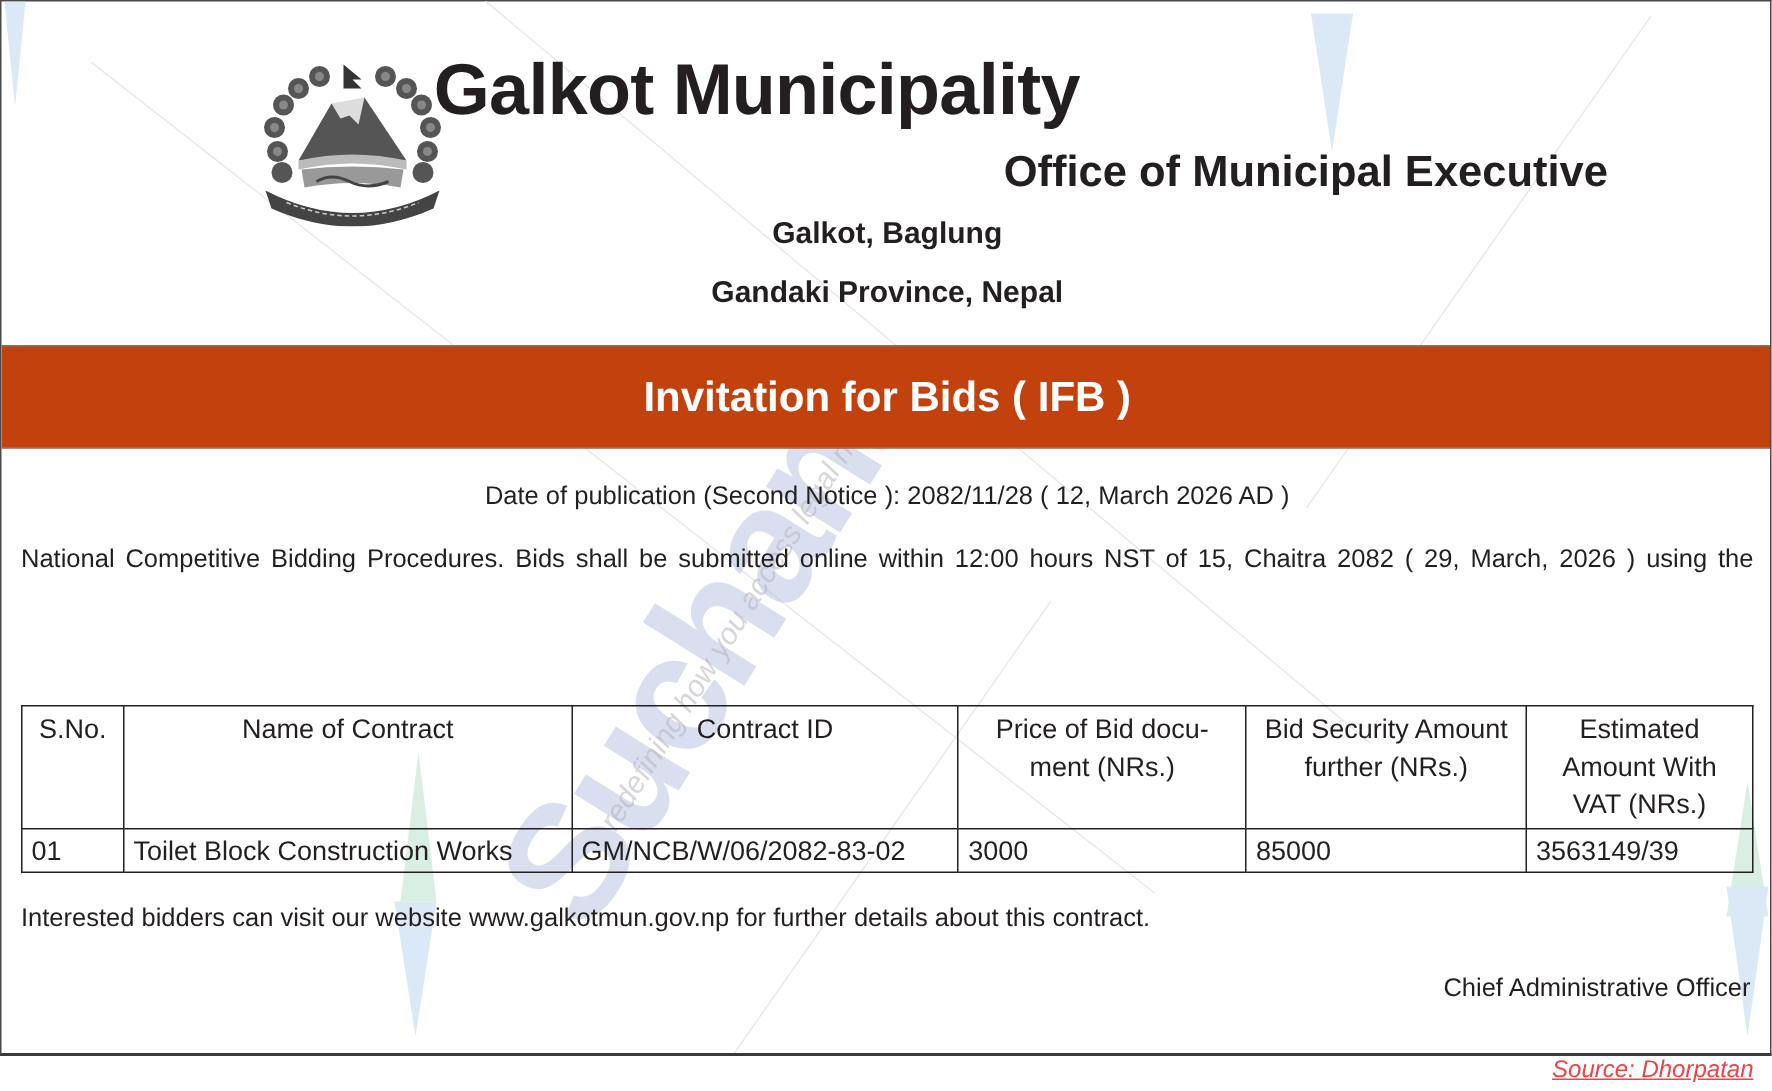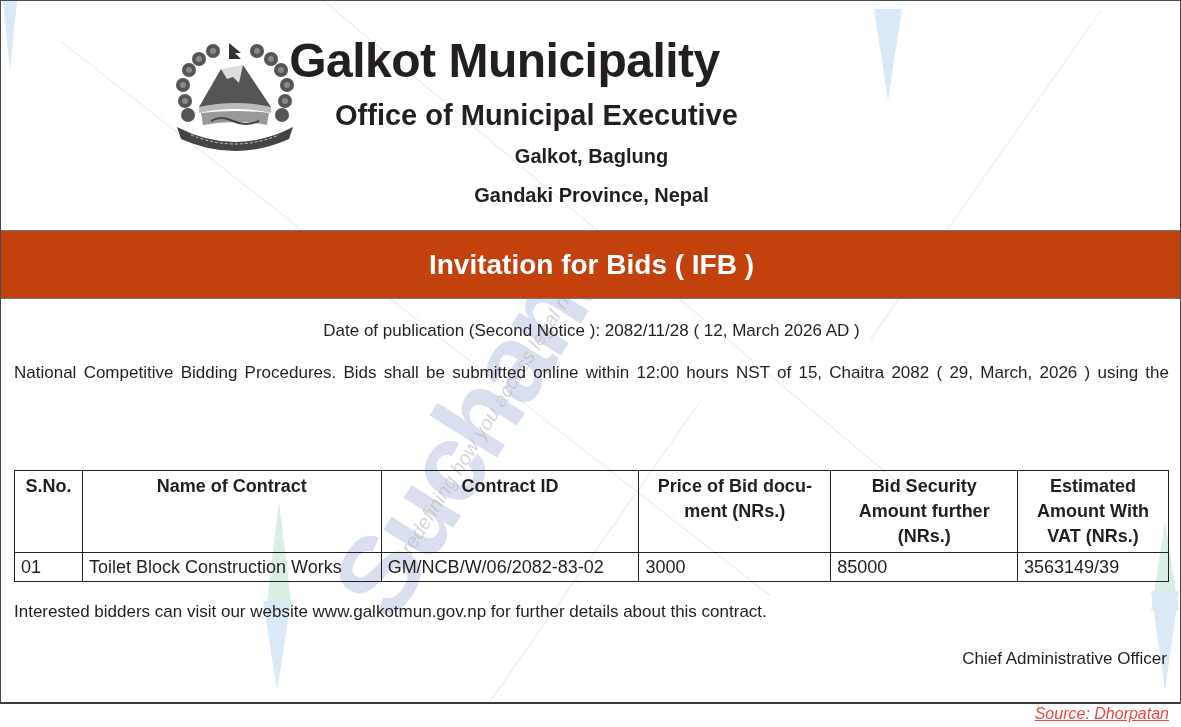--- a/index.html
+++ b/index.html
@@ -11,38 +11,38 @@
   .wm-line { position: absolute; height: 1px; background: #e6e9ee; transform-origin: 0 0; }
   .wm-tri { position: absolute; width: 0; height: 0; }
   .wm-text { position: absolute; font-weight: bold; color: rgba(170, 185, 220, 0.45);
              font-size: 110px; transform: rotate(-58deg); transform-origin: left top; letter-spacing: -4px; }
   .wm-tag { position: absolute; color: rgba(180,180,190,0.55); font-size: 20px; font-style: italic;
             transform: rotate(-58deg); transform-origin: left top; }
   .content { position: relative; z-index: 1; }
   .emblem { position: absolute; left: 170px; top: 38px; width: 128px; height: 112px; }
   .h-title { position: absolute; left: 0; width: 1007px; top: 32px; text-align: center;
              font-size: 48px; font-weight: bold; letter-spacing: -0.5px; }
-  .h-sub { position: absolute; left: 0; width: 1071px; top: 98px; text-align: center;
+  .h-sub { position: absolute; left: 0; width: 1071px; top: 98px; text-align: right;
            font-size: 29px; font-weight: bold; }
   .h-loc { position: absolute; left: 0; width: 1181px; top: 144px; text-align: center;
            font-size: 20px; font-weight: bold; }
   .h-prov { position: absolute; left: 0; width: 1181px; top: 183px; text-align: center;
             font-size: 20px; font-weight: bold; }
   .banner { position: absolute; left: 0; top: 229px; width: 1181px; height: 67px; background: #c2410c;
             color: #ffffff; text-align: center; font-size: 28px; font-weight: bold; line-height: 67px;
             border-top: 1px solid #777; border-bottom: 1px solid #777; }
   .pubdate { position: absolute; left: 0; width: 1181px; top: 320px; text-align: center; font-size: 17px; }
   .para { position: absolute; left: 13px; width: 1155px; top: 354px; font-size: 17px; line-height: 36.5px;
           text-align: justify; }
   .para .line { display: block; text-align: justify; text-align-last: justify; white-space: nowrap; }
   .para .line.last { text-align-last: left; }
   table.bids { position: absolute; left: 13px; top: 469px; width: 1155px; border-collapse: collapse;
                font-size: 18px; }
   table.bids th, table.bids td { border: 1px solid #231f20; padding: 3px 6px; vertical-align: top; }
-  table.bids th { font-weight: bold; text-align: center; height: 74px; line-height: 25px; }
+  table.bids th { font-weight: normal; text-align: center; height: 74px; line-height: 25px; }
   table.bids td { height: 22px; line-height: 22px; text-align: left; }
   .footer-note { position: absolute; left: 13px; top: 601px; font-size: 17px; }
   .signature { position: absolute; right: 13px; top: 648px; font-size: 17px; }
   .source { position: absolute; right: 12px; top: 705px; font-size: 16px; font-style: italic; color: #ef4444; text-decoration: underline; }
 </style>
 </head>
 <body>
 
 <div class="frame">
 

